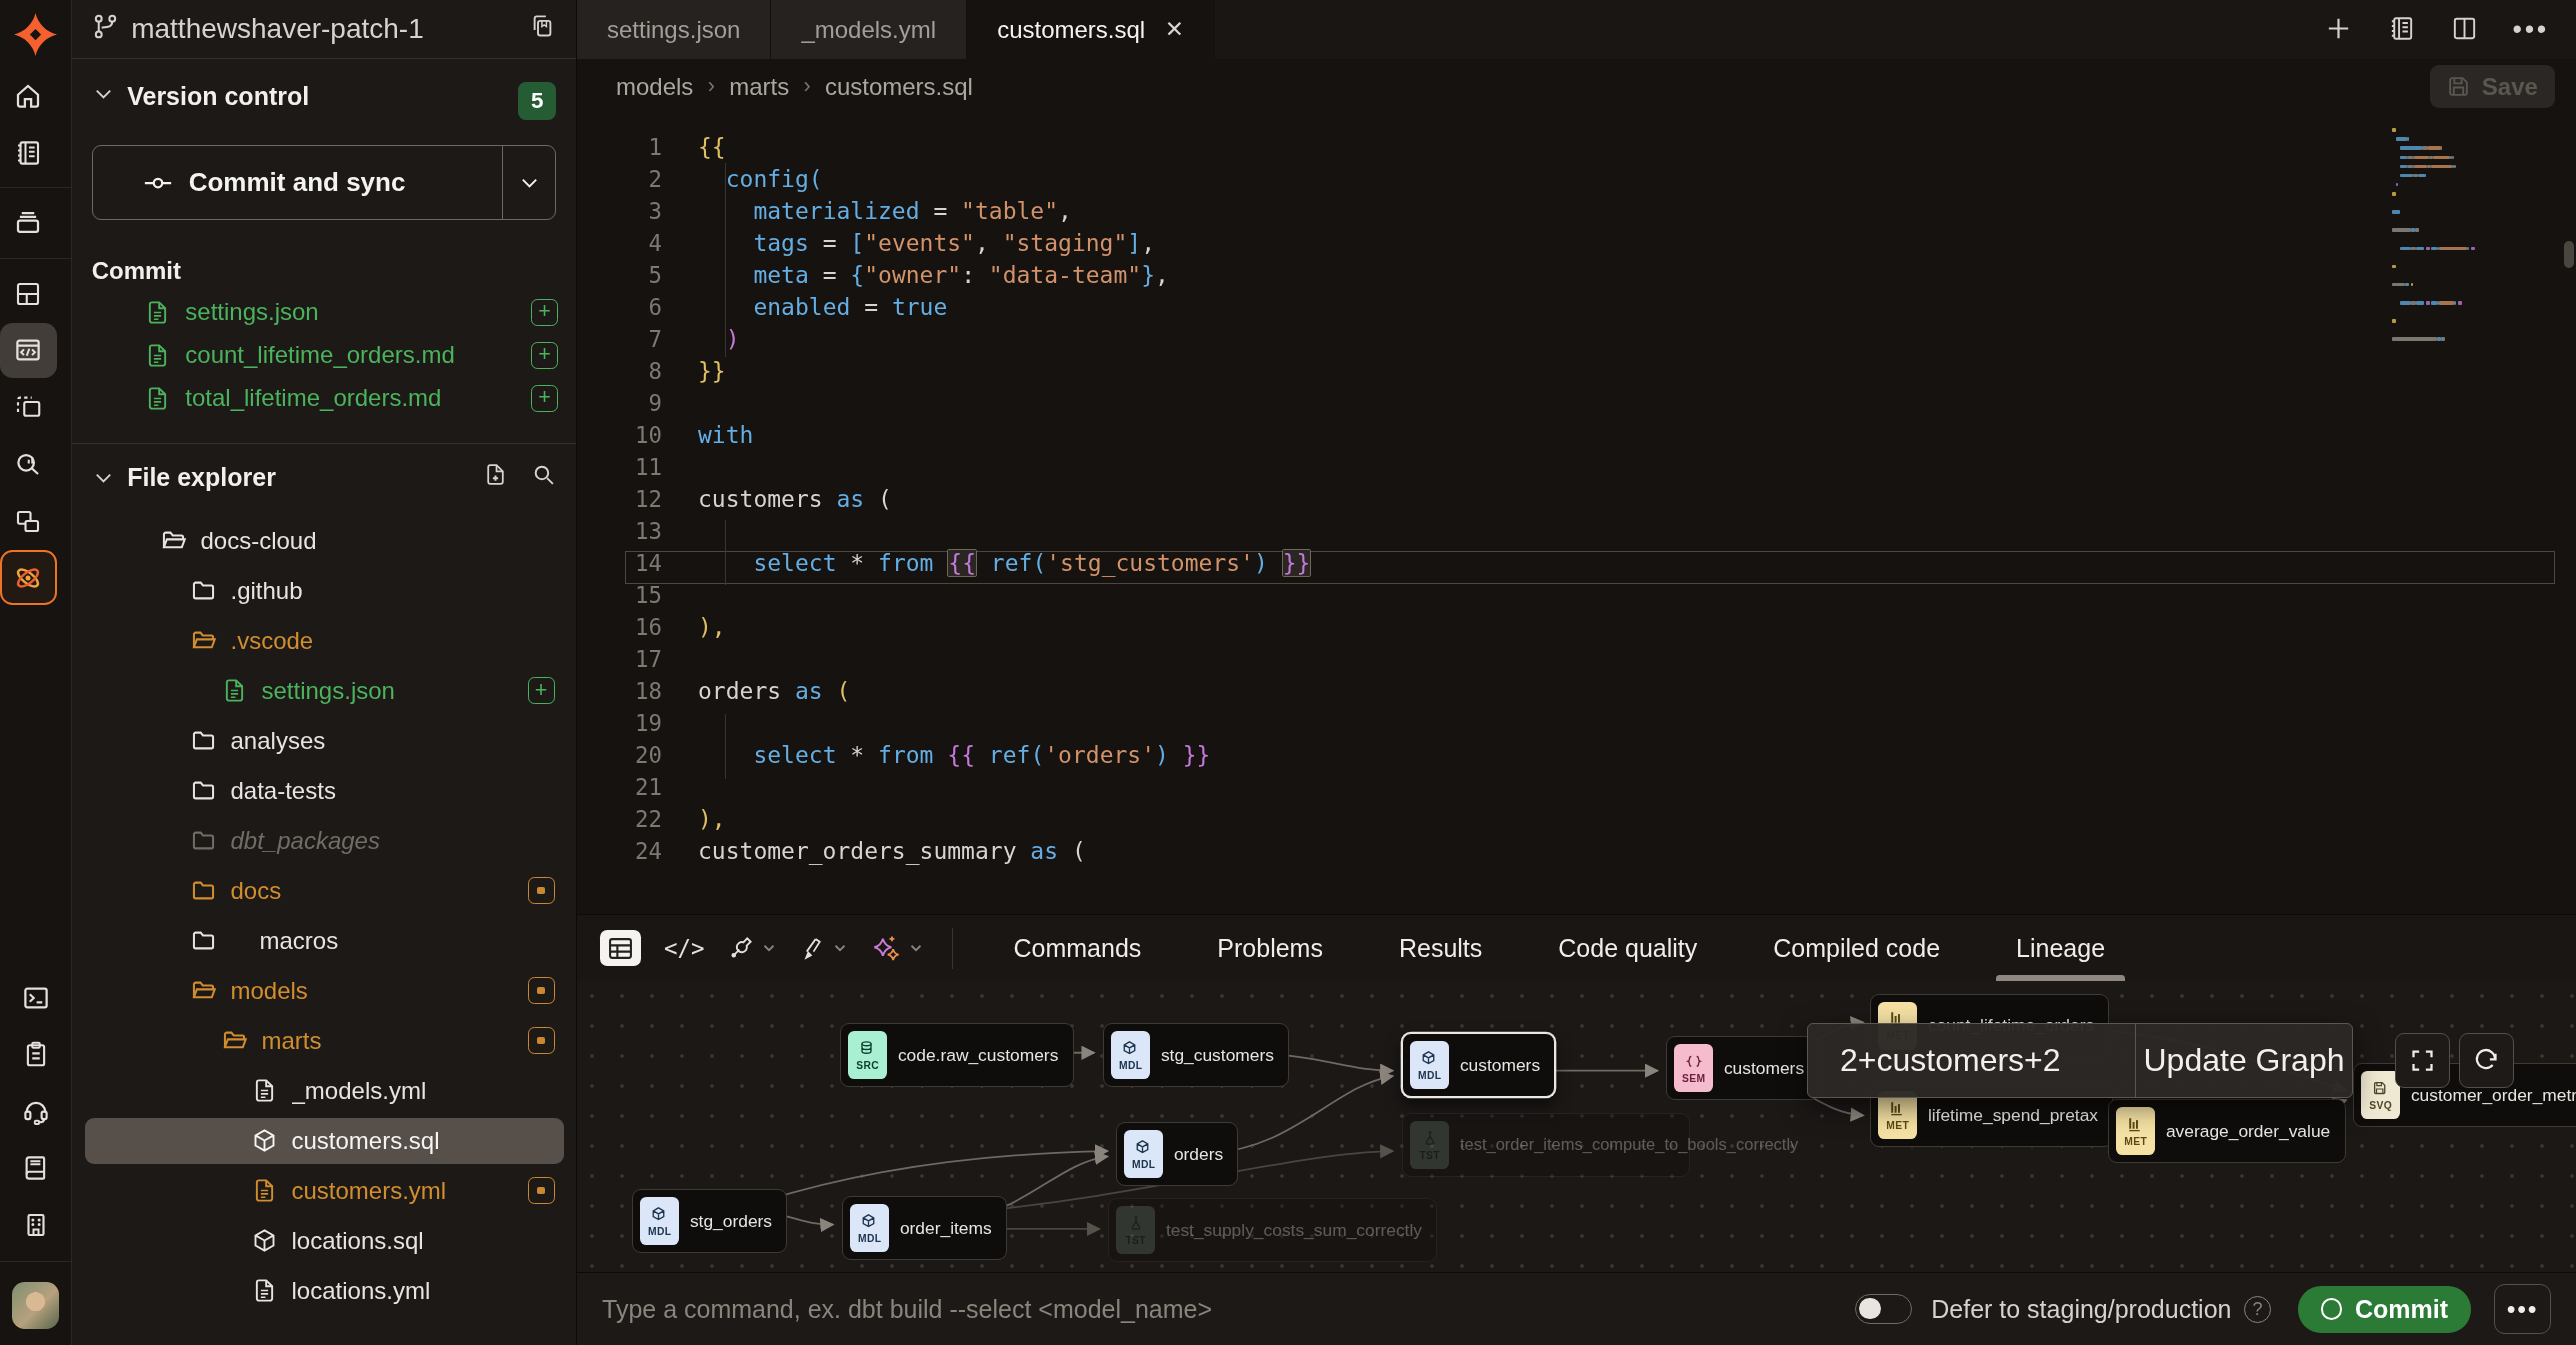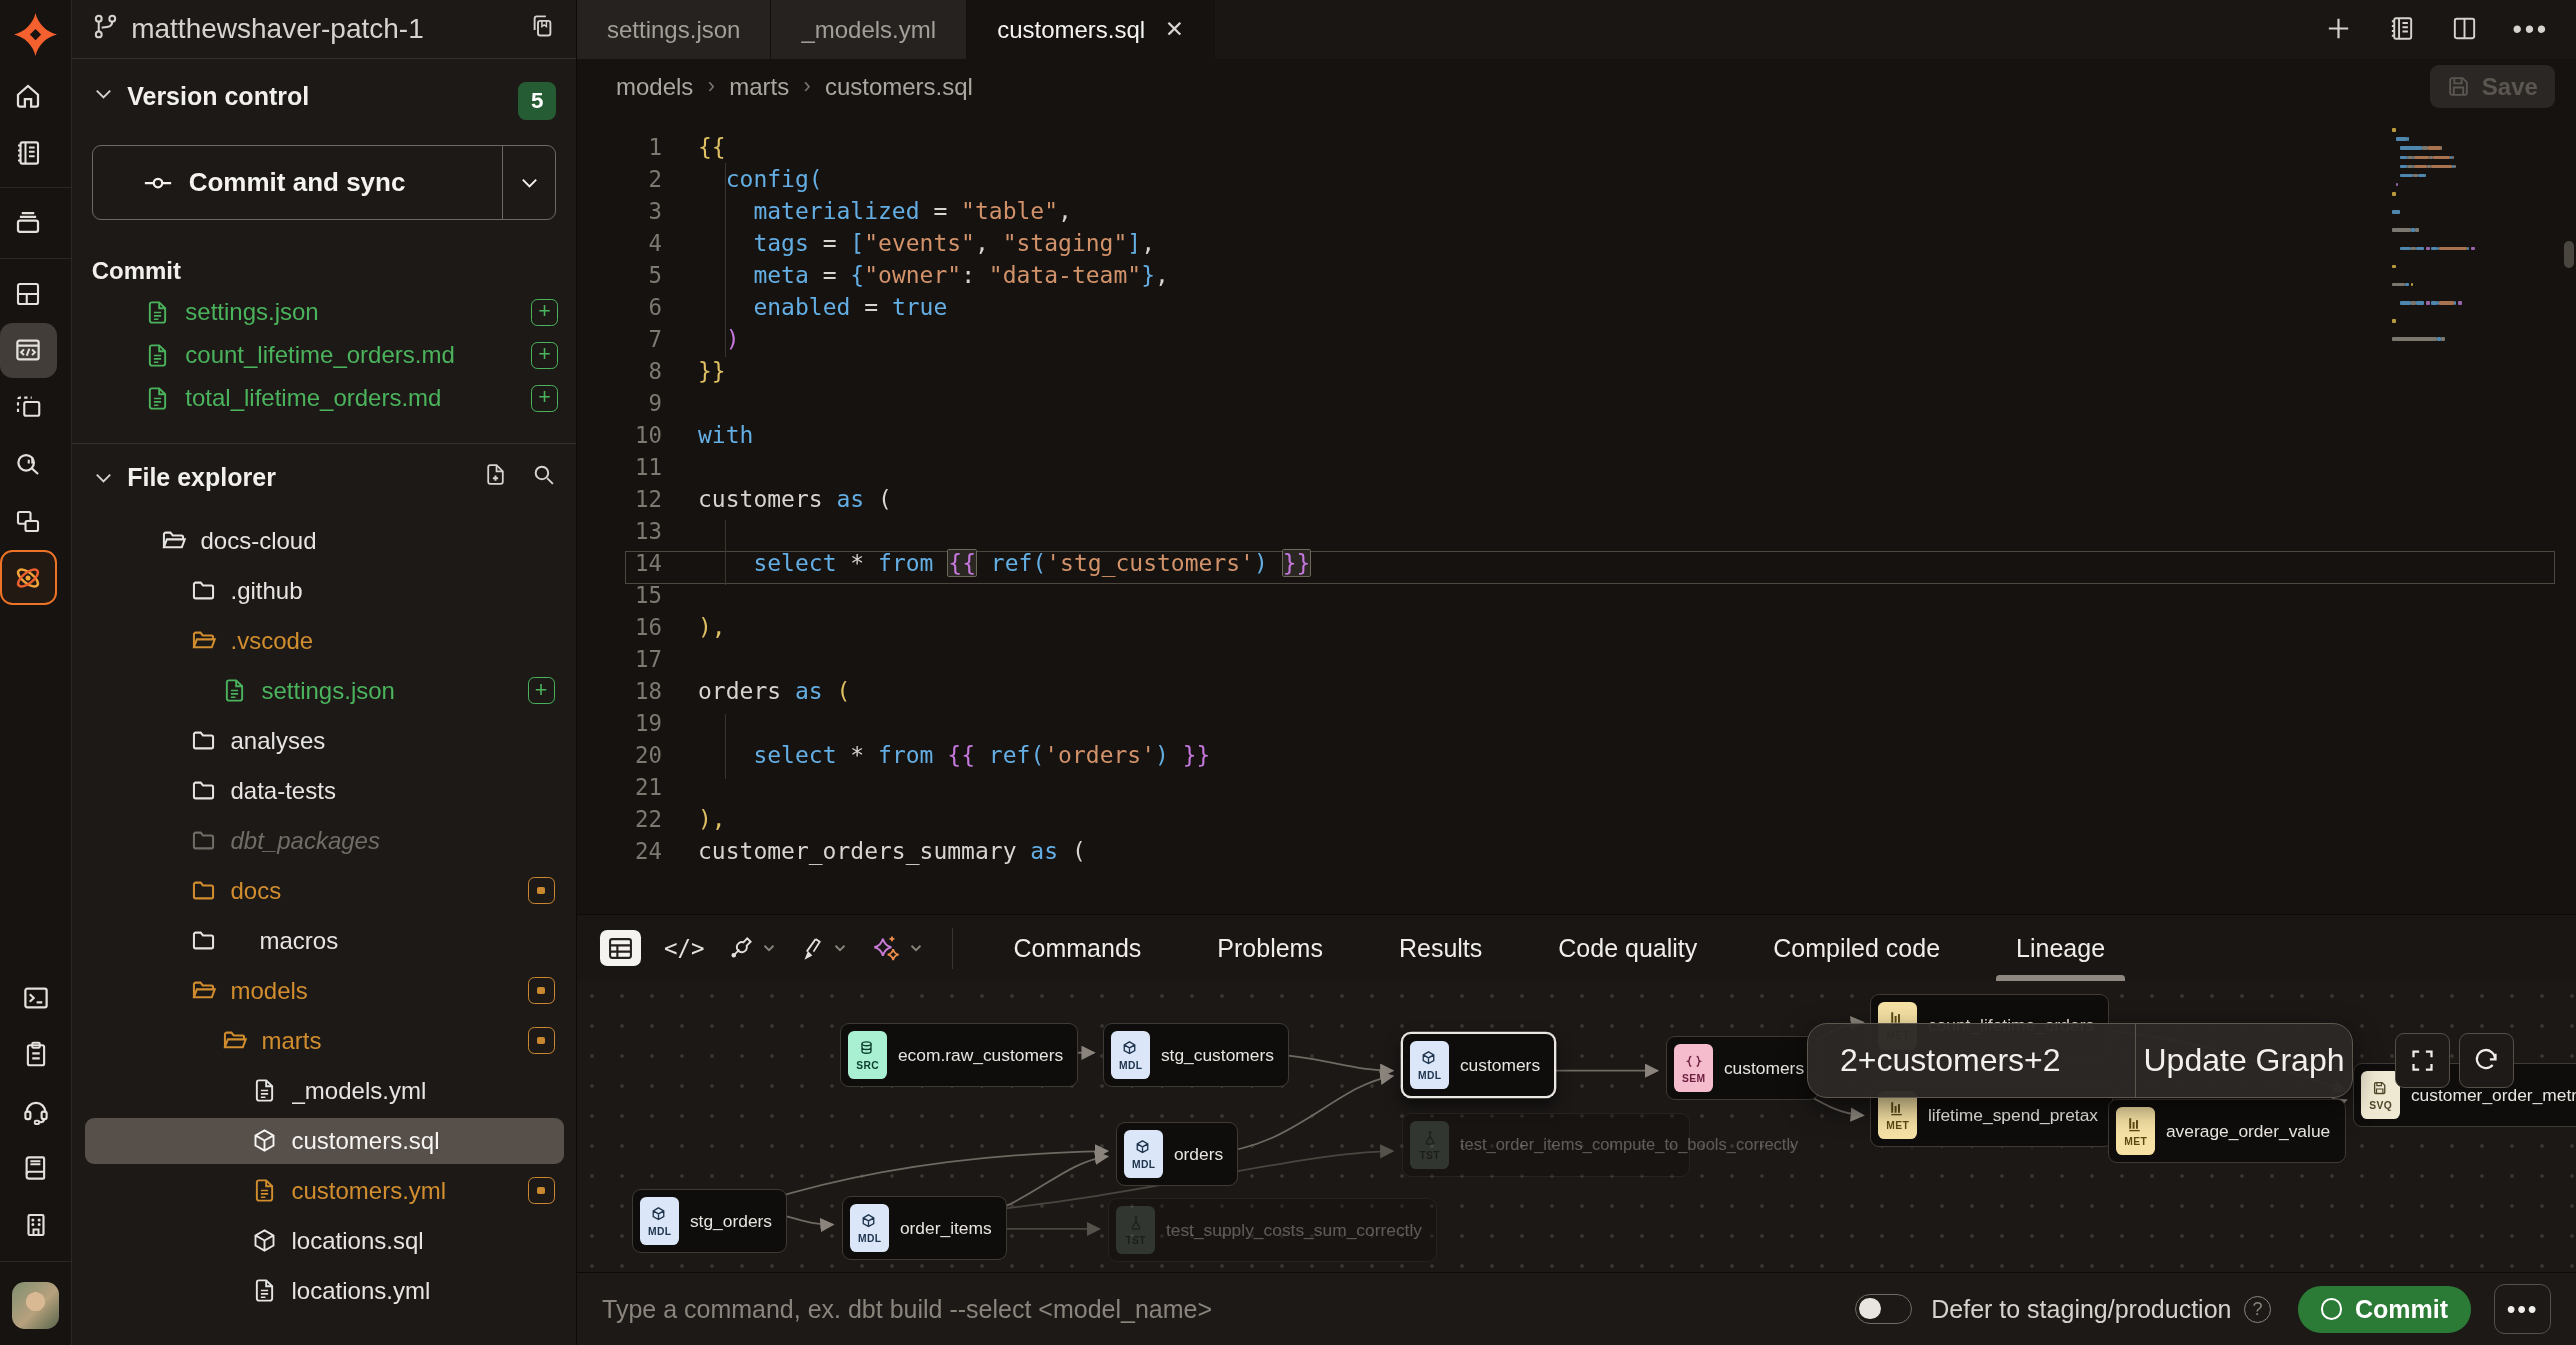--- a/index.html
+++ b/index.html
@@ -97,21 +97,21 @@
   .node .lbl { font-size:17.4px; color:#e8e5e1; white-space:nowrap; }
   .node.two .lbl { white-space:normal; width:215px; line-height:1.3; font-size:16.5px; }
   .node.selected { border-color:#ece9e4; box-shadow:0 0 0 1.3px #ece9e4, 0 7.2px 16px rgba(0,0,0,.55); }
   .node.faded { opacity:.32; }
   .chip { width:39px; height:48px; border-radius:6.3px; display:flex; flex-direction:column; align-items:center; justify-content:center; gap:1.8px; flex:none; }
   .chip span { font-size:10.3px; font-weight:bold; letter-spacing:0.3px; }
   .chip svg { width:18px; height:18px; }
   .chip-SRC{background:#a9efd2;color:#0c3f2f} .chip-MDL{background:#dbe7f8;color:#20354f}
   .chip-SEM{background:#f5bccd;color:#6d2040} .chip-MET{background:#f5e1a4;color:#5c4a15}
   .chip-SVQ{background:#efe8d2;color:#4f4629} .chip-TST{background:#64766b;color:#1e2a23}
-  #overlay { position:absolute; left:1230px; top:42px; width:546px; height:75px; display:flex; background:rgba(43,40,37,.97); border:1.8px solid #5d574f; border-radius:20px; box-shadow:0 9px 27px rgba(0,0,0,.5); }
+  #overlay { position:absolute; left:1230px; top:42px; width:546px; height:75px; display:flex; background:rgba(43,40,37,.97); border:1.8px solid #5d574f; border-radius:6px; box-shadow:0 9px 27px rgba(0,0,0,.5); }
   #overlay .cell-input { flex:1; display:flex; align-items:center; padding-left:32px; font-size:32px; color:#f2f0ec; border-right:1.8px solid #5d574f; }
   #overlay .cell-btn { width:216px; display:flex; align-items:center; justify-content:center; font-size:32px; color:#f2f0ec; }
   .zoom-btn { position:absolute; width:55px; height:55px; top:52px; background:#1d1a17; border:1.8px solid #564f47; border-radius:9px; display:flex; align-items:center; justify-content:center; color:#f0eeea; }
 
   
   #statusbar { height:73px; background:#1c1916; border-top:0.9px solid #0c0b0a; display:flex; align-items:center; padding:0 25px; flex:none; }
   #cmd-input { flex:1; background:transparent; border:none; outline:none; color:#d8d4cf; font-size:25px; font-family:"Liberation Sans",sans-serif; }
   #cmd-input::placeholder { color:#8a847d; }
   .toggle { width:57px; height:30px; border:1.8px solid #6f6a62; border-radius:16px; position:relative; margin-right:19.7px; flex:none; }
   .toggle i { position:absolute; left:3.6px; top:2.7px; width:21.5px; height:21.5px; border-radius:50%; background:#e8e5e0; display:block; }
@@ -779,21 +779,21 @@
           </svg>
         <div id="nodes">
             <div class="node   " style="left:263px;top:42px;">
      <span class="chip chip-SRC">
                 <svg width="18" height="18" viewBox="0 0 24 24" class="">
                   <ellipse cx="10" cy="5" rx="6" ry="2.6" fill="none" stroke="currentColor" stroke-width="1.8"></ellipse>
                   <path d="M4 5 v10 c0 1.5 2.7 2.6 6 2.6 s6-1.1 6-2.6 V5 M4 10 c0 1.5 2.7 2.6 6 2.6 s6-1.1 6-2.6" fill="none" stroke="currentColor" stroke-width="1.8"></path>
                 </svg>
                 <span>SRC</span>
               </span>
-     <span class="lbl">ecom.raw_customers</span>
+     <span class="lbl">code.raw_customers</span>
    </div>
             <div class="node   " style="left:526px;top:42px;">
      <span class="chip chip-MDL">
                 <svg width="18" height="18" viewBox="0 0 24 24" class="">
                   <path d="M10 2.5 L17 6.5 V14 L10 18 L3 14 V6.5 Z M3 6.5 L10 10.5 L17 6.5 M10 10.5 V18" fill="none" stroke="currentColor" stroke-width="1.8"></path>
                 </svg>
                 <span>MDL</span>
               </span>
      <span class="lbl">stg_customers</span>
    </div>

